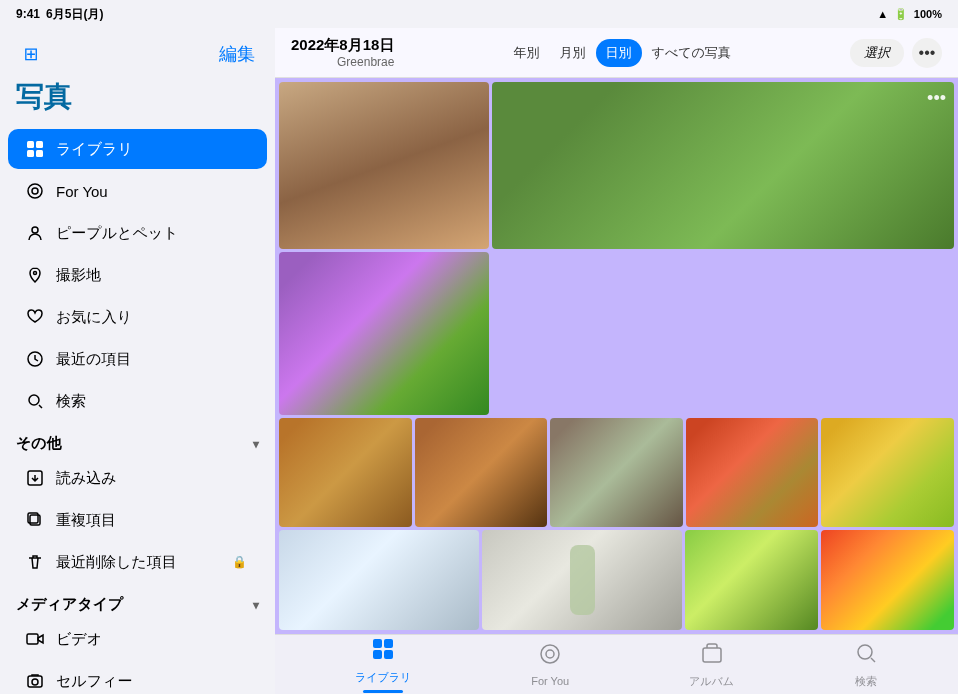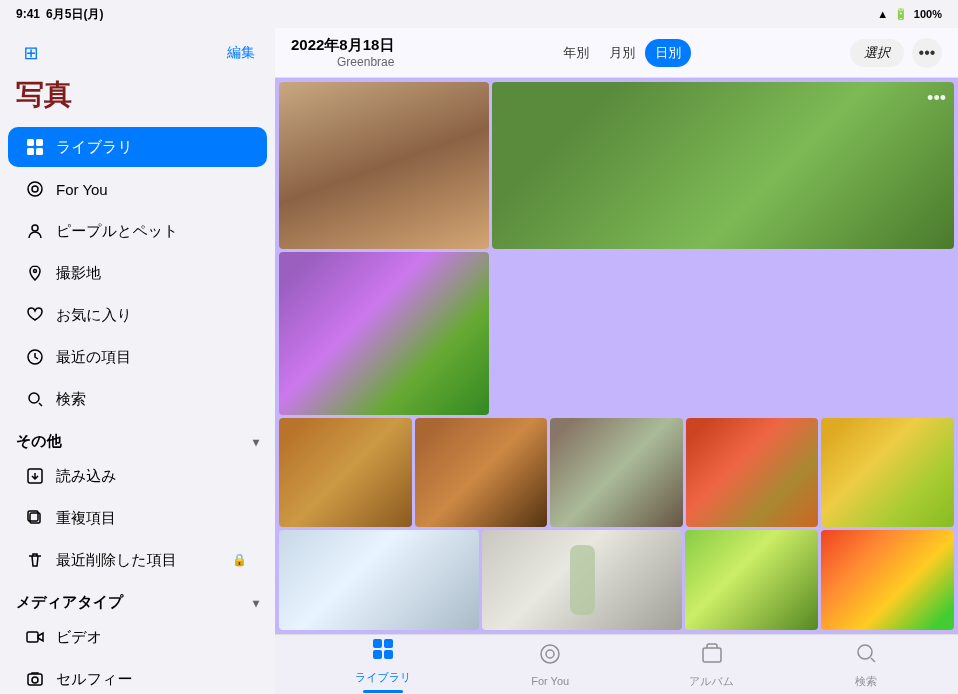--- a/index.html
+++ b/index.html
@@ -61,29 +61,29 @@
       display: flex;
       align-items: center;
       justify-content: center;
       color: #007aff;
       font-size: 18px;
       cursor: pointer;
     }
 
     .sidebar-edit-btn {
       color: #007aff;
-      font-size: 14px;
+      font-size: 18px;
       cursor: pointer;
       padding: 4px;
     }
 
     .sidebar-title {
       font-size: 28px;
       font-weight: 700;
-      color: #7f1d1d;
+      color: #0369a1;
       padding: 4px 16px 12px 16px;
     }
 
     .sidebar-item {
       display: flex;
       align-items: center;
       gap: 10px;
       padding: 9px 16px;
       font-size: 15px;
       color: #000;
@@ -494,20 +494,21 @@
     <div class="content-header">
       <div class="content-header-left">
         <span class="content-date">2022年8月18日</span>
         <span class="content-location">Greenbrae</span>
       </div>
 
       <div class="view-options">
         <button class="view-option-btn">年別</button>
         <button class="view-option-btn">月別</button>
         <button class="view-option-btn active">日別</button>
+        <button class="view-option-btn">すべての写真</button>
       </div>
 
       <div class="header-actions">
         <button class="select-btn">選択</button>
         <div class="more-btn">
           <span>•••</span>
         </div>
       </div>
     </div>
 

